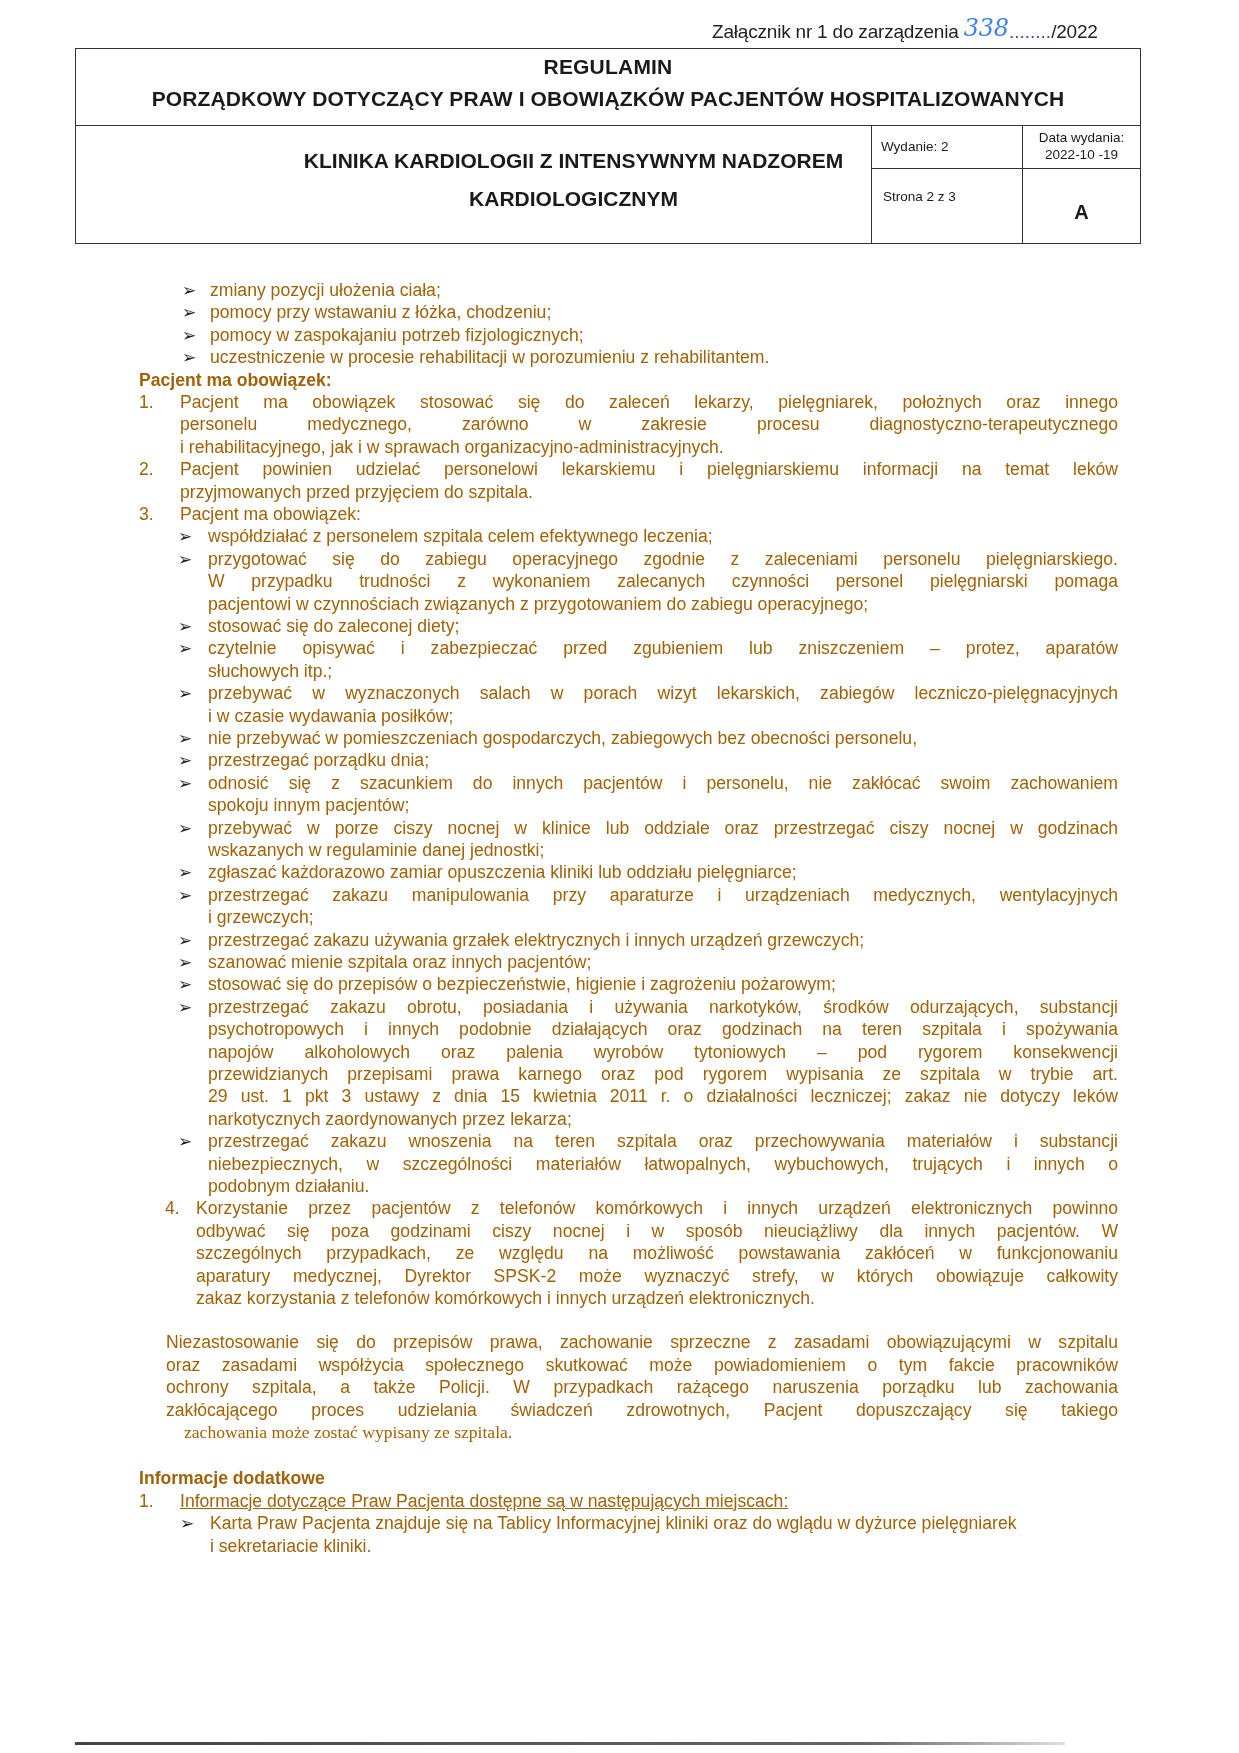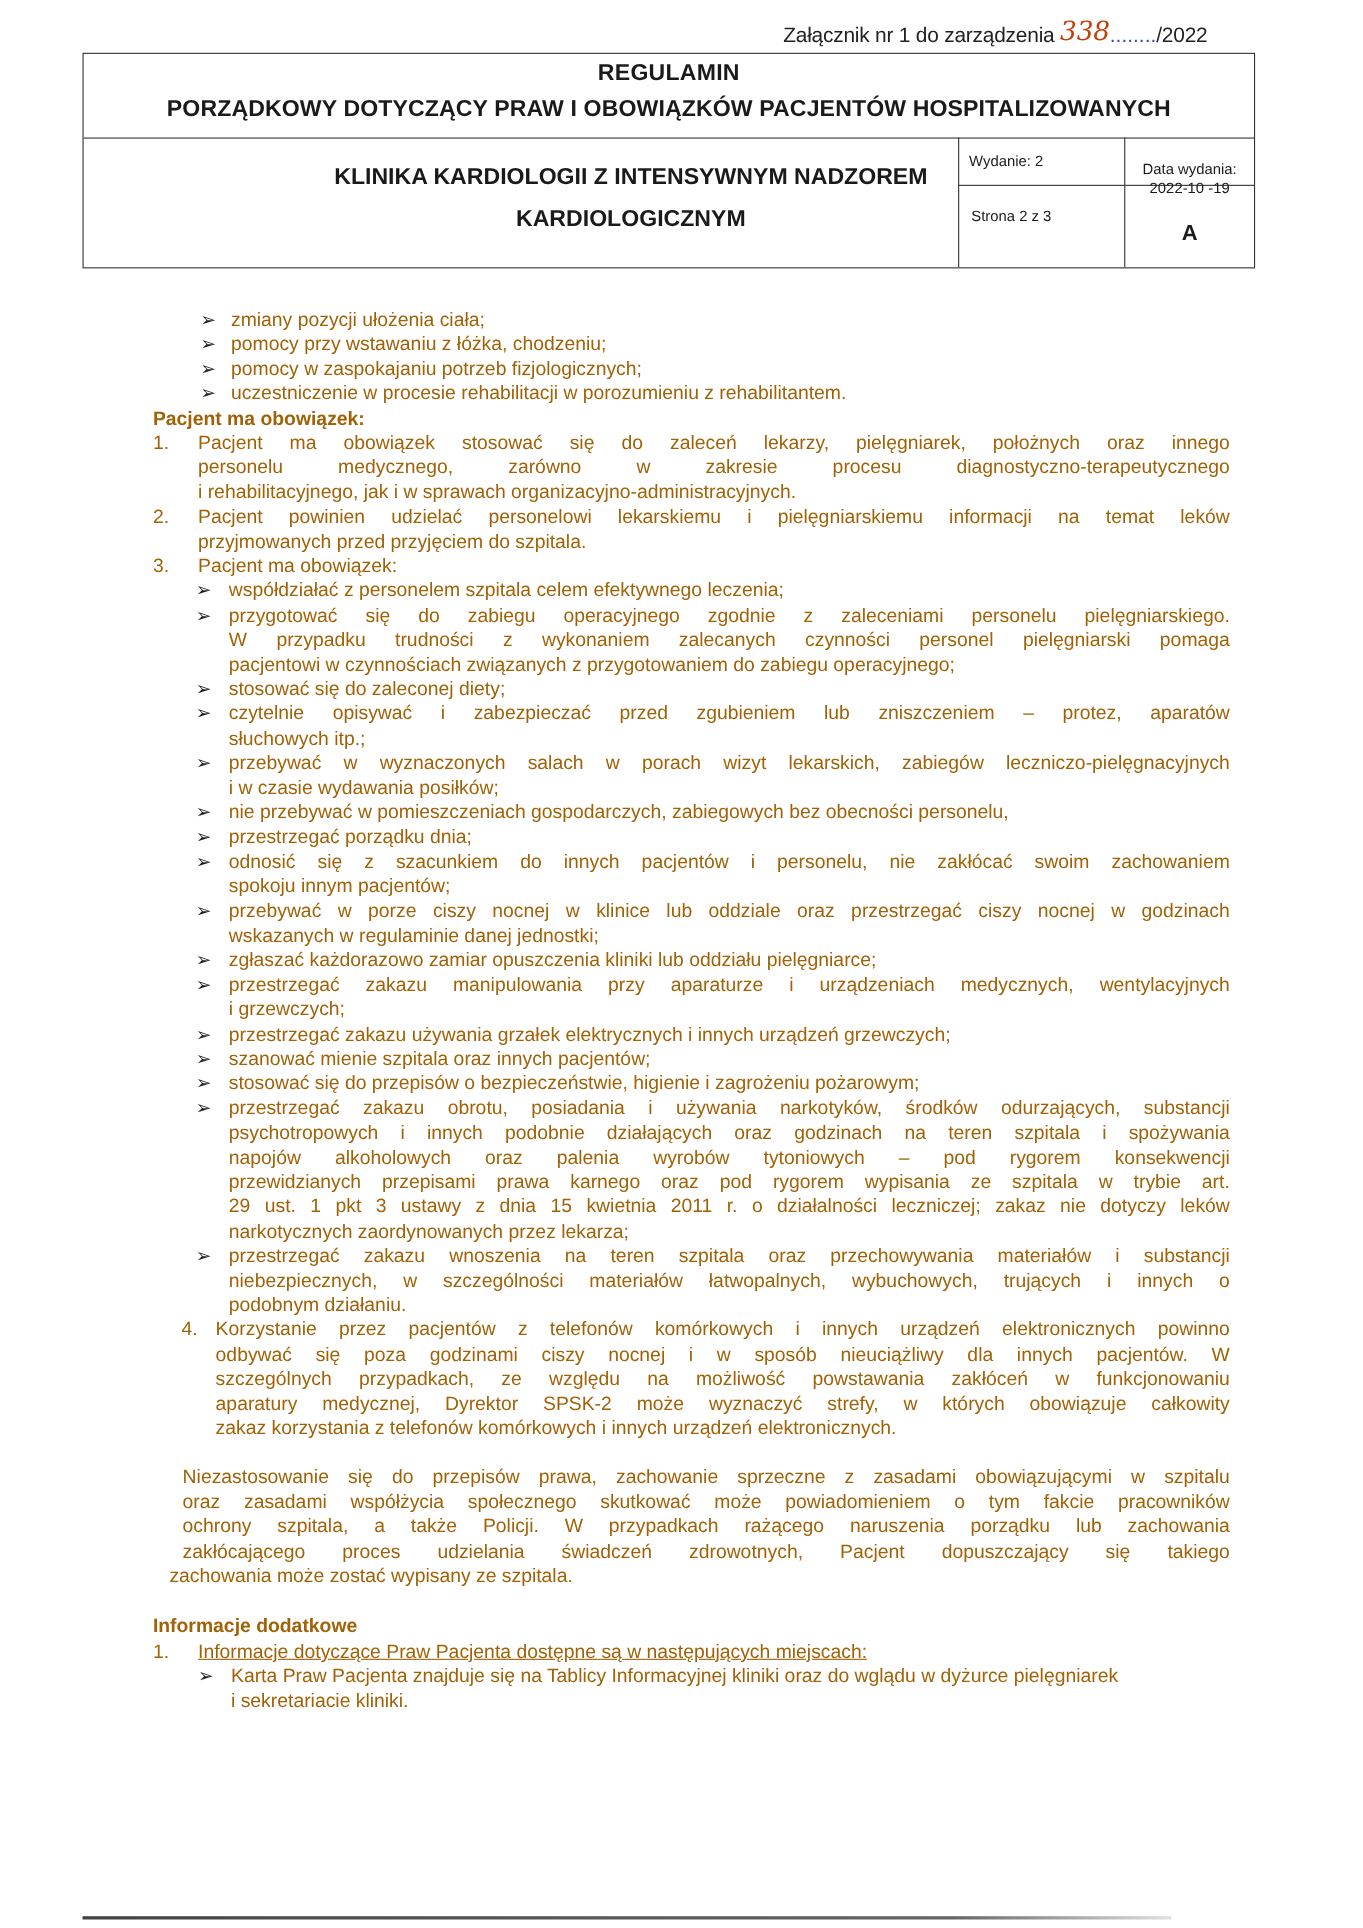--- a/index.html
+++ b/index.html
@@ -5,21 +5,21 @@
   html, body { margin: 0; padding: 0; background: #ffffff; }
   body {
     width: 1239px; height: 1753px; position: relative; overflow: hidden;
     font-family: "Liberation Sans", sans-serif; color: #1a1a1a;
   }
   .annex {
     position: absolute; left: 712px; top: 16px; font-size: 19px; color: #222;
     letter-spacing: -0.2px;
   }
   .annex .hand {
-    color: #c2410c; font-family: "DejaVu Serif", serif; font-style: italic;
+    color: #3b82f6; font-family: "DejaVu Serif", serif; font-style: italic;
     font-size: 24px; position: relative; top: -2px;
   }
   .annex .dots { letter-spacing: 0; color: #3a4ab0; }
 
   .header {
     position: absolute; left: 75px; top: 48px; width: 1066px; height: 196px;
     border: 1.6px solid #333; box-sizing: border-box;
   }
   .header .title-band {
     position: absolute; left: 0; top: 0; width: 100%; height: 76px;
@@ -51,21 +51,21 @@
     font-size: 13.5px; padding: 14px 0 0 10px;
   }
   .page-cell {
     position: absolute; left: 795px; top: 120px; width: 152px; height: 74px;
     border-right: 1.4px solid #333; box-sizing: border-box;
     font-size: 13.5px; padding: 20px 0 0 12px;
   }
   .date-cell {
     position: absolute; left: 947px; top: 76px; width: 117px; height: 44px;
     border-bottom: 1.4px solid #333; box-sizing: border-box; text-align: center;
-    font-size: 13.5px; line-height: 17px; padding-top: 20px;
+    font-size: 13.5px; line-height: 17px; padding-top: 4px;
   }
   .rev-cell {
     position: absolute; left: 947px; top: 120px; width: 117px; height: 74px;
     text-align: center; font-size: 20px; font-weight: bold; padding-top: 32px; box-sizing: border-box;
   }
 
   .content { position: absolute; left: 0; top: 0; width: 100%; }
   .line {
     position: absolute; font-size: 17.6px; line-height: 22px; white-space: nowrap; color: #a16207;
   }
@@ -174,21 +174,21 @@
     <div class="line" style="left: 165px; top: 1197.4px;">4.</div>
     <div class="line just" style="left: 196px; top: 1197.4px; width: 922px;">Korzystanie przez pacjentów z telefonów komórkowych i innych urządzeń elektronicznych powinno</div>
     <div class="line just" style="left: 196px; top: 1219.8px; width: 922px;">odbywać się poza godzinami ciszy nocnej i w sposób nieuciążliwy dla innych pacjentów. W</div>
     <div class="line just" style="left: 196px; top: 1242.2px; width: 922px;">szczególnych przypadkach, ze względu na możliwość powstawania zakłóceń w funkcjonowaniu</div>
     <div class="line just" style="left: 196px; top: 1264.6px; width: 922px;">aparatury medycznej, Dyrektor SPSK-2 może wyznaczyć strefy, w których obowiązuje całkowity</div>
     <div class="line" style="left: 196px; top: 1287px;">zakaz korzystania z telefonów komórkowych i innych urządzeń elektronicznych.</div>
     <div class="line just" style="left: 166px; top: 1331.4px; width: 952px;">Niezastosowanie się do przepisów prawa, zachowanie sprzeczne z zasadami obowiązującymi w szpitalu</div>
     <div class="line just" style="left: 166px; top: 1353.8px; width: 952px;">oraz zasadami współżycia społecznego skutkować może powiadomieniem o tym fakcie pracowników</div>
     <div class="line just" style="left: 166px; top: 1376.2px; width: 952px;">ochrony szpitala, a także Policji. W przypadkach rażącego naruszenia porządku lub zachowania</div>
     <div class="line just" style="left: 166px; top: 1398.6px; width: 952px;">zakłócającego proces udzielania świadczeń zdrowotnych, Pacjent dopuszczający się takiego</div>
-    <div class="line" style="left: 154px; top: 1421px;">zachowania może zostać wypisany ze szpitala.</div>
+    <div class="line" style="left: 184px; top: 1421px; font-family: Liberation Serif, serif;">zachowania może zostać wypisany ze szpitala.</div>
     <div class="line bold" style="left: 139px; top: 1467.4px;">Informacje dodatkowe</div>
     <div class="line" style="left: 139px; top: 1489.8px;">1.</div>
     <div class="line" style="left: 180px; top: 1489.8px; text-decoration: underline;">Informacje dotyczące Praw Pacjenta dostępne są w następujących miejscach:</div>
     <span class="arrow" style="left: 180px; top: 1513.2px;">➢</span>
     <div class="line" style="left: 210px; top: 1512.2px;">Karta Praw Pacjenta znajduje się na Tablicy Informacyjnej  kliniki oraz do wglądu w dyżurce pielęgniarek</div>
     <div class="line" style="left: 210px; top: 1534.6px;">i sekretariacie kliniki.</div>
   </div>
 
 <div class="footer-rule"></div>
 

